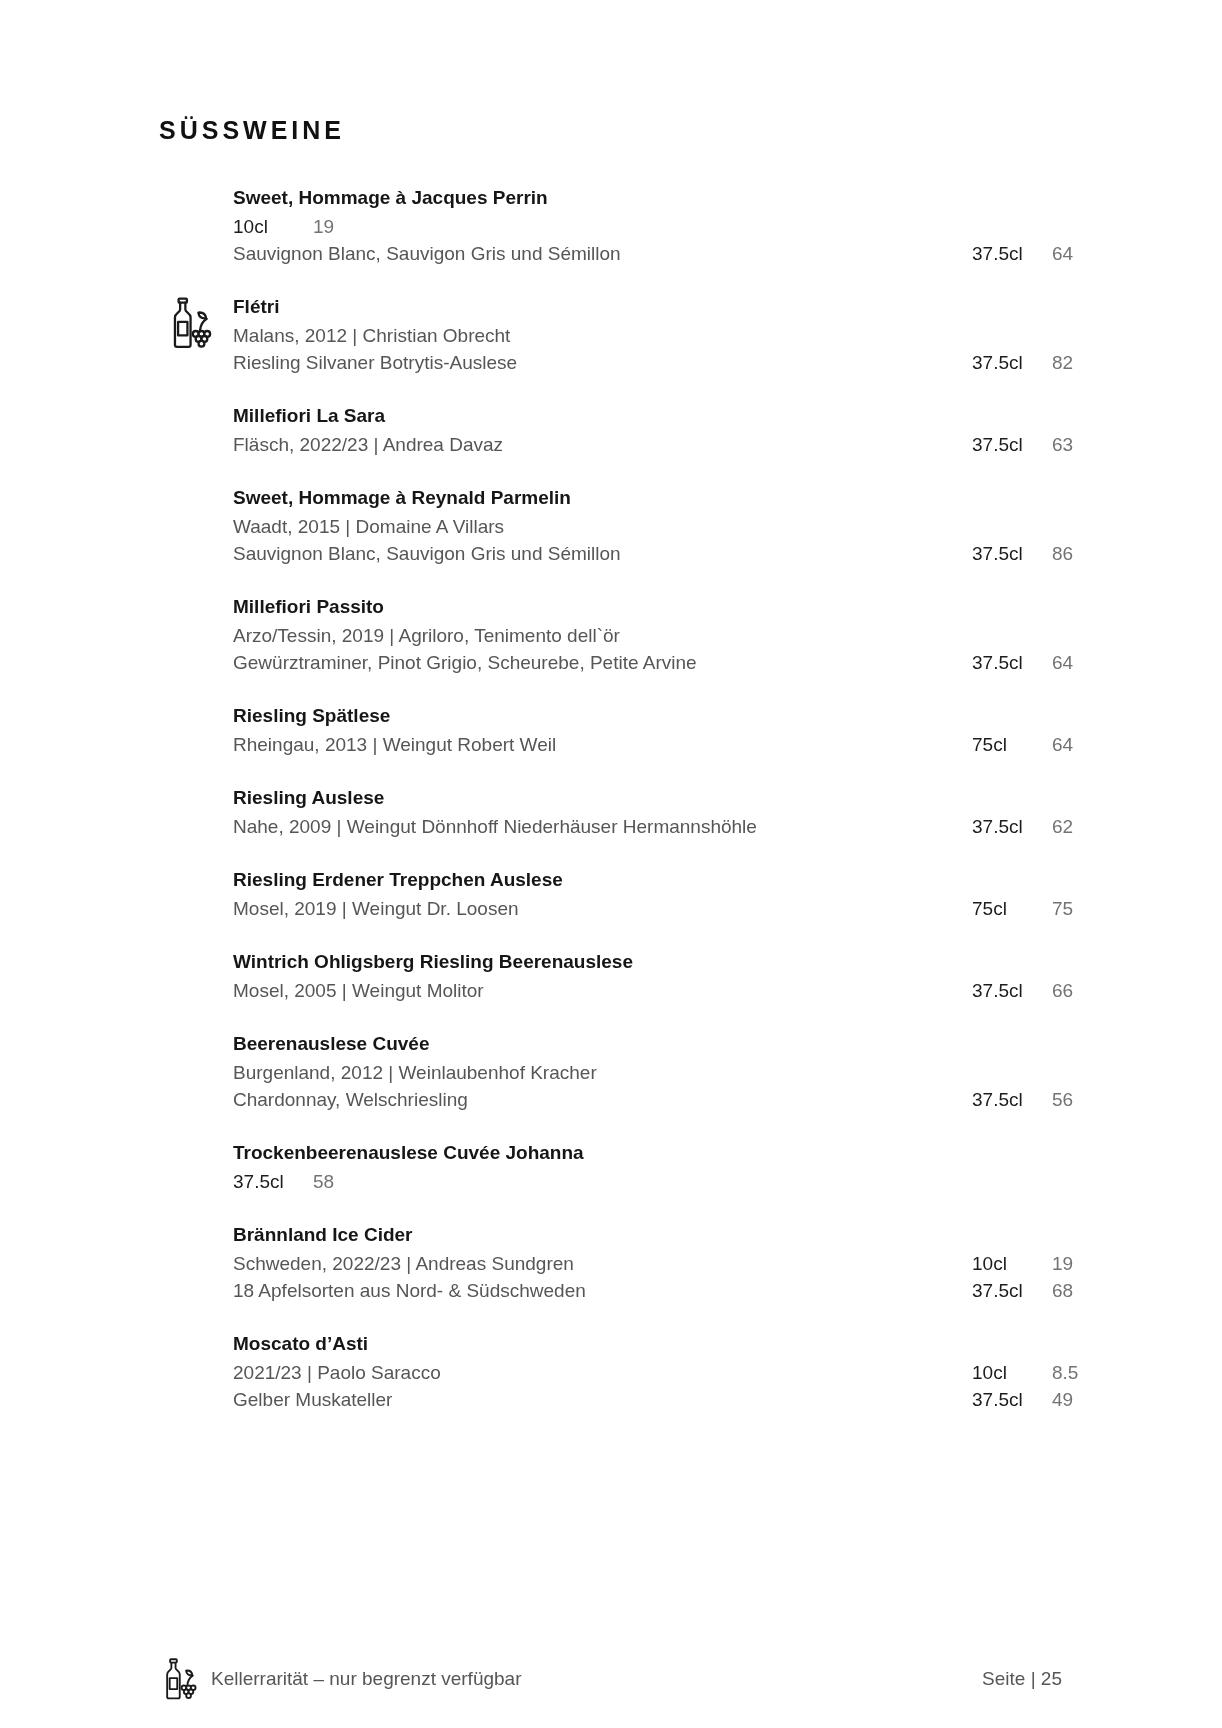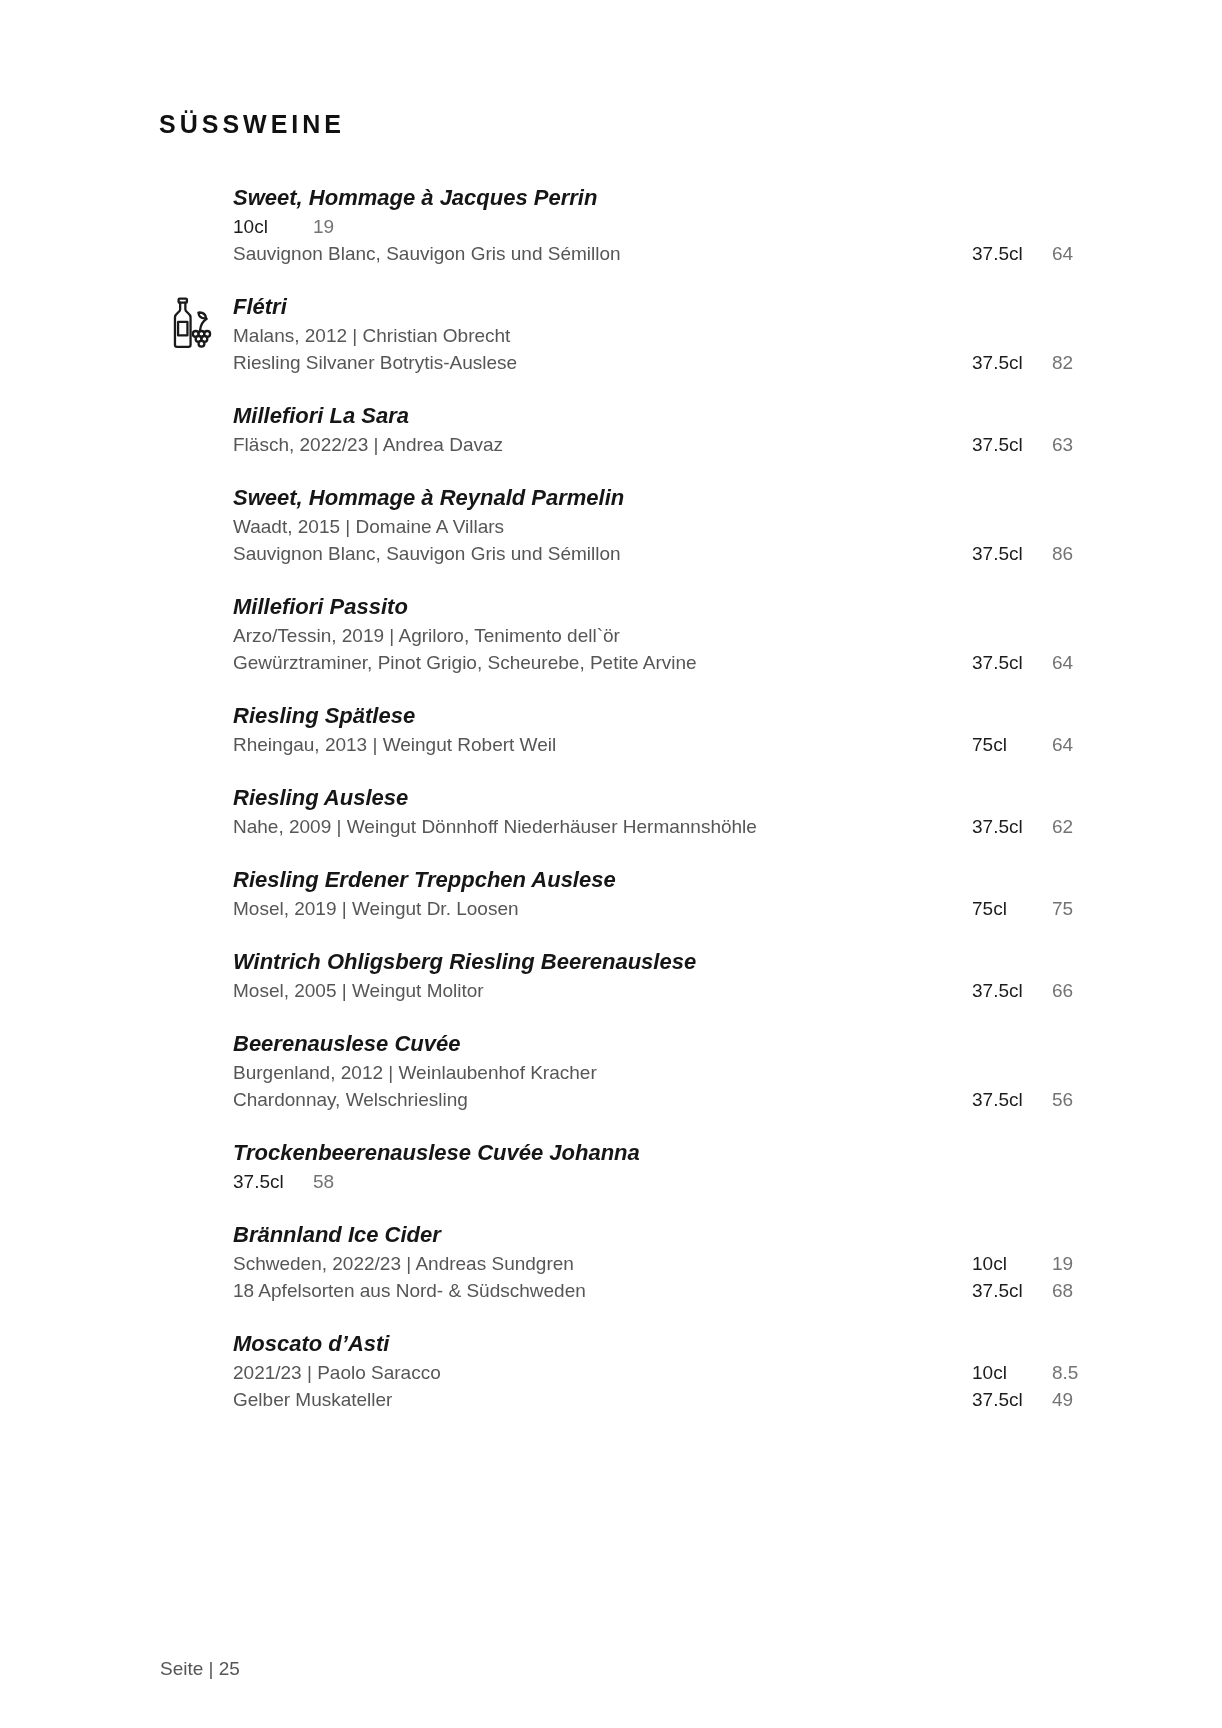--- a/index.html
+++ b/index.html
@@ -8,43 +8,42 @@
     height: 1728px;
     background: #ffffff;
     font-family: "Liberation Sans", sans-serif;
     color: #1a1a1a;
     position: relative;
     overflow: hidden;
   }
   .page-title {
     position: absolute;
     left: 159px;
-    top: 93px;
+    top: 99px;
     font-size: 25px;
     font-weight: 700;
     letter-spacing: 4px;
     color: #111;
   }
   .wine-list {
     position: absolute;
     left: 233px;
     top: 184px;
     width: 865px;
   }
   .wine {
     position: relative;
     margin-bottom: 26px;
   }
   .wine-name {
-    font-size: 22px;
+    font-size: 19px;
     font-weight: 700;
     line-height: 27px;
     color: #161616;
     margin-bottom: 2px;
-    font-style: italic;
   }
   .wine-line {
     display: flex;
     align-items: baseline;
     line-height: 27px;
     font-size: 19px;
   }
   .line-text {
     flex: 1 1 auto;
     color: #565656;
@@ -315,14 +314,20 @@
   <div class="wine-line">
     <span class="line-text">Gelber Muskateller</span>
     <span class="line-size">37.5cl</span>
     <span class="line-price">49</span>
   </div>
 </div>
   </div>
 </div>
 
 <div class="footer">
+  <div class="footer-left">
+    <svg class="footer-icon" viewBox="0 0 44 50">
+        <use href="#bottle-grapes"></use>
+      </svg>
+    <span class="footer-text">Kellerrarität – nur begrenzt verfügbar</span>
+  </div>
   <div class="footer-page">Seite | 25</div>
 </div>
 
 </body></html>

